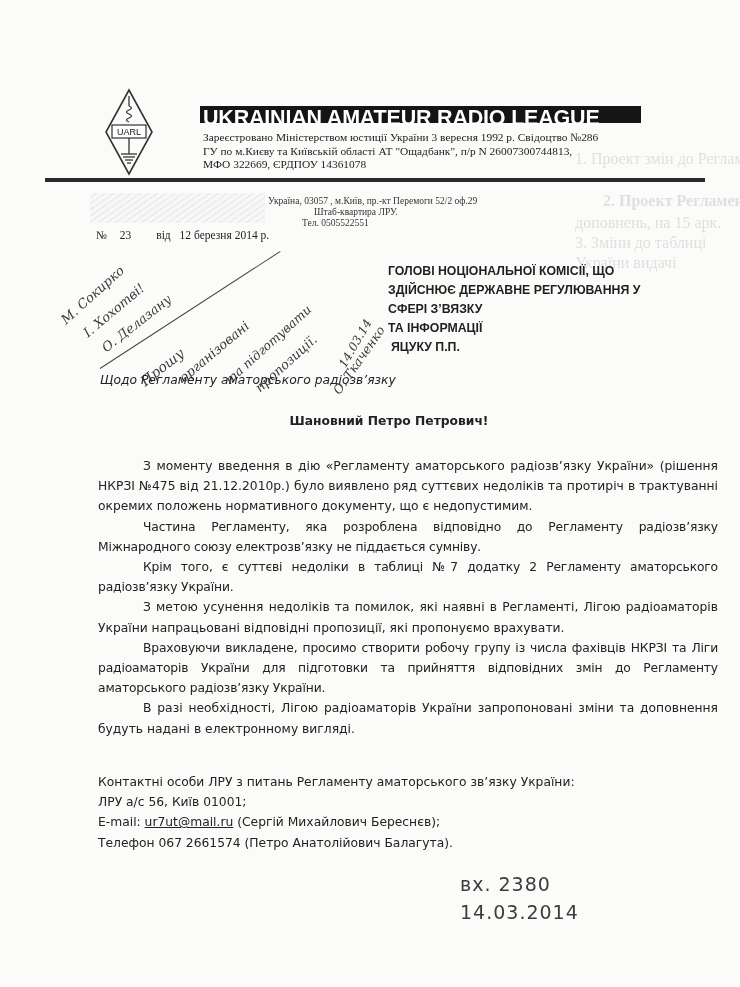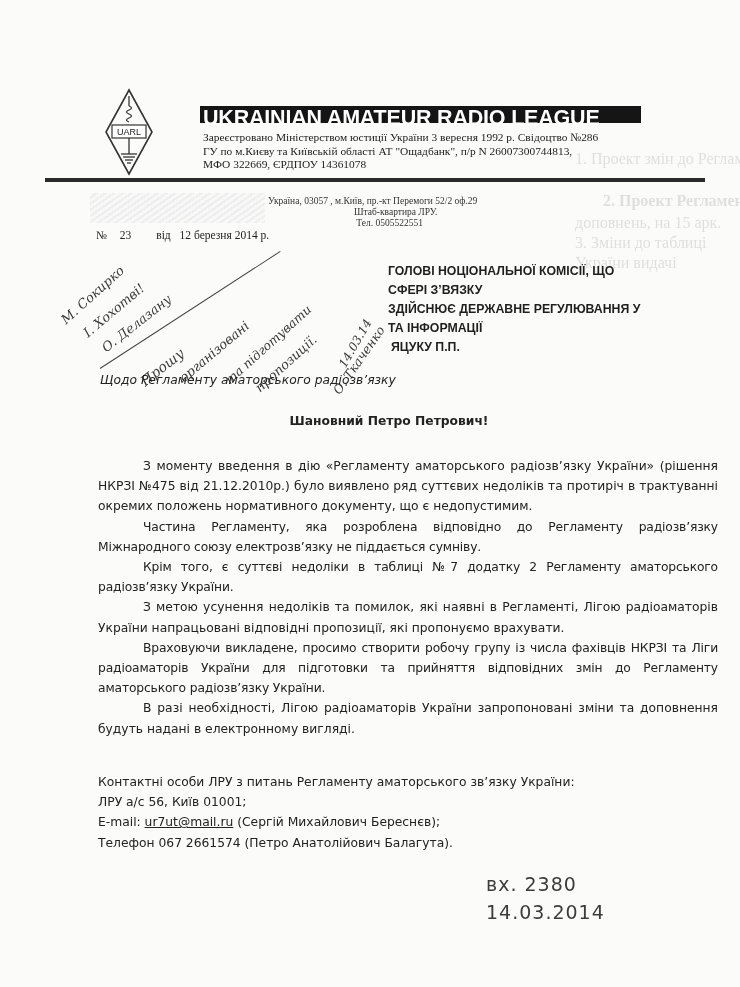--- a/index.html
+++ b/index.html
@@ -38,21 +38,21 @@
   .logo { position: absolute; left: 104px; top: 88px; width: 50px; height: 88px; }
   .header-rule {
     position: absolute; left: 45px; top: 178px; width: 660px; height: 4px;
     background: #2a2a2a;
   }
   .hq-block {
     position: absolute; left: 268px; top: 196px;
     font-family: "Liberation Serif", serif; font-size: 9.5px; line-height: 11px;
     color: #333; text-align: center; white-space: nowrap;
   }
-  .hq-block div { text-align: center; }
+  .hq-block div { text-align: left; }
   .hq-block .l2 { padding-left: 46px; }
   .hq-block .l3 { padding-left: 34px; }
   .redact {
     position: absolute; left: 90px; top: 193px; width: 175px; height: 30px;
     background: repeating-linear-gradient(-35deg, #eaeaea 0 2px, #f7f7f7 2px 5px);
     opacity: 0.8;
   }
   .ref-line {
     position: absolute; left: 96px; top: 229px;
     font-family: "Liberation Serif", serif; font-size: 11.5px; color: #222; white-space: nowrap;
@@ -100,21 +100,21 @@
   .hw1 { left: 68px; top: 312px; font-size: 13px; transform: rotate(-42deg); transform-origin: left bottom; }
   .hw2 { left: 90px; top: 325px; font-size: 13px; transform: rotate(-40deg); transform-origin: left bottom; }
   .hw3 { left: 108px; top: 340px; font-size: 13px; transform: rotate(-38deg); transform-origin: left bottom; }
   .hw4 { left: 147px; top: 373px; font-size: 14px; transform: rotate(-38deg); transform-origin: left bottom; }
   .hw5 { left: 186px; top: 370px; font-size: 13px; transform: rotate(-40deg); transform-origin: left bottom; }
   .hw6 { left: 232px; top: 372px; font-size: 12.5px; transform: rotate(-42deg); transform-origin: left bottom; }
   .hw7 { left: 246px; top: 371px; font-size: 13px; transform: rotate(-42deg); transform-origin: left bottom; }
   .hw8 { left: 342px; top: 382px; font-size: 12.5px; transform: rotate(-55deg); transform-origin: left bottom; }
   .hand-line { position: absolute; left: 100px; top: 368px; width: 215px; height: 1px; background: #444; transform: rotate(-33deg); transform-origin: left center; }
   .inbound {
-    position: absolute; left: 486px; top: 870px;
+    position: absolute; left: 460px; top: 870px;
     font-family: "DejaVu Sans", sans-serif; font-size: 19px; line-height: 28px; color: #3c3c3c;
     letter-spacing: 1px;
   }
 </style>
 </head>
 <body>
 
 <div class="page">
 
   <div class="ghost" style="left:575px;top:150px;">1. Проект змін до Регламенту</div>
@@ -153,22 +153,22 @@
 
   <div class="ref-line">
     <span>№</span>
     <span style="margin-right:22px">23</span>
     <span style="margin-right:6px">від</span>
     <span>12 березня  2014  р.</span>
   </div>
 
   <div class="addressee">
     <div>ГОЛОВІ НОЦІОНАЛЬНОЇ КОМІСІЇ, ЩО</div>
+    <div>ЗДІЙСНЮЄ ДЕРЖАВНЕ РЕГУЛЮВАННЯ У</div>
     <div>СФЕРІ З’ВЯЗКУ</div>
-    <div>ЗДІЙСНЮЄ ДЕРЖАВНЕ РЕГУЛЮВАННЯ У</div>
     <div>ТА ІНФОРМАЦІЇ</div>
     <div class="last">ЯЦУКУ П.П.</div>
   </div>
 
   <div class="hand hw1">М. Сокирко</div>
   <div class="hand hw2">І. Хохотві!</div>
   <div class="hand hw3">О. Делазану</div>
   <div class="hand-line"></div>
   <div class="hand hw4">Прошу</div>
   <div class="hand hw5">організовані</div>

